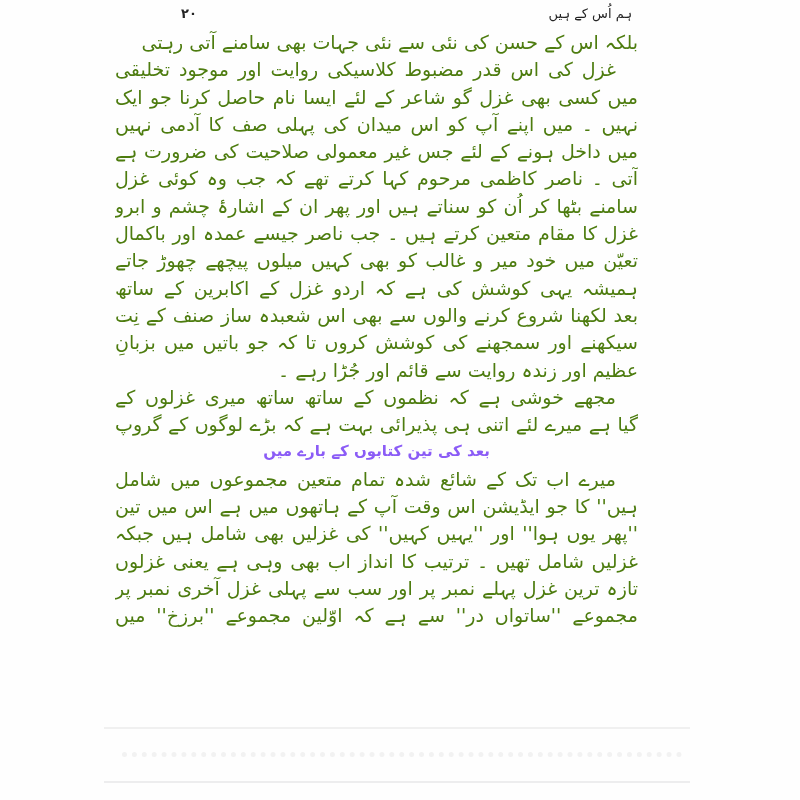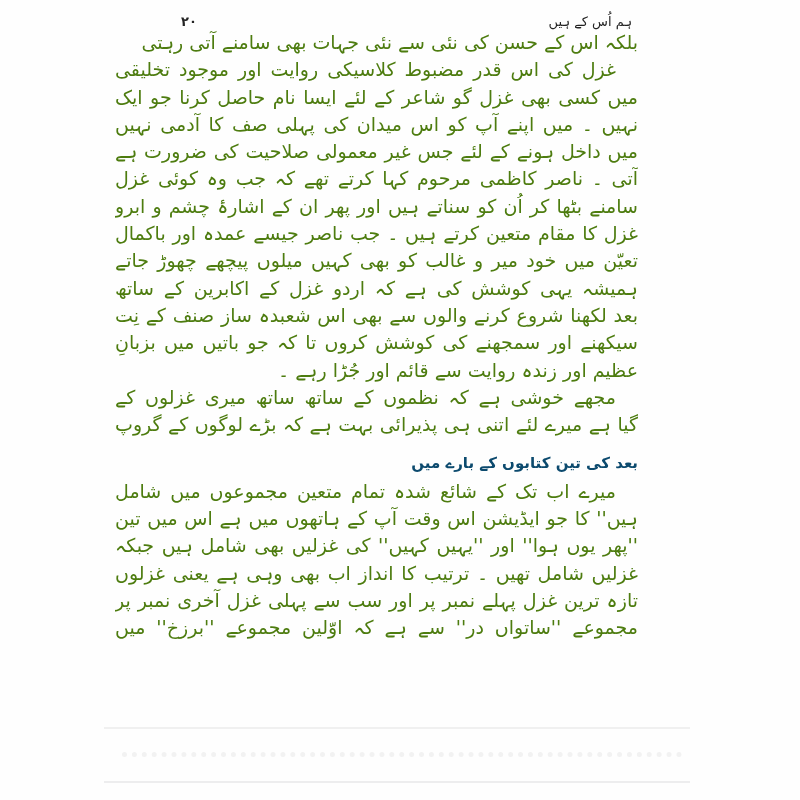--- a/index.html
+++ b/index.html
@@ -11,21 +11,21 @@
     position:relative;
     overflow:hidden;
   }
   .page{
     position:absolute;inset:0;
     background:#fefefe;
   }
   
   .page-header{
     position:absolute;
-    left:115px;top:14px;width:523px;height:22px;
+    left:115px;top:6px;width:523px;height:22px;
     direction:rtl;
     font-size:13px;
   }
   .book-title{
     position:absolute;right:6px;top:0;
     white-space:nowrap;
     color:#242424;
   }
   .page-number{
     position:absolute;left:66px;top:0;
@@ -51,25 +51,24 @@
     text-align-last:justify;
   }
   .line.v-justify-indent{
     text-align:justify;
     text-align-last:justify;
     text-indent:22px;
   }
   .line.v-right{ text-align:right; }
   .line.v-left{ text-align:right; }
   .line.v-heading{
-    text-align:right;
+    text-align:center;
     font-weight:bold;
     font-size:15px;
-    color:#0c4a6e;
-    margin-top:12px;
+    color:#8b5cf6;
   }
   
   .scan-edge-band{
     position:absolute;
     left:104px;top:727px;width:586px;height:52px;
     border-top:2px solid #f0f0f0;
     border-bottom:2px solid #ededee;
     background:transparent;
   }
   .scan-edge-dots{

